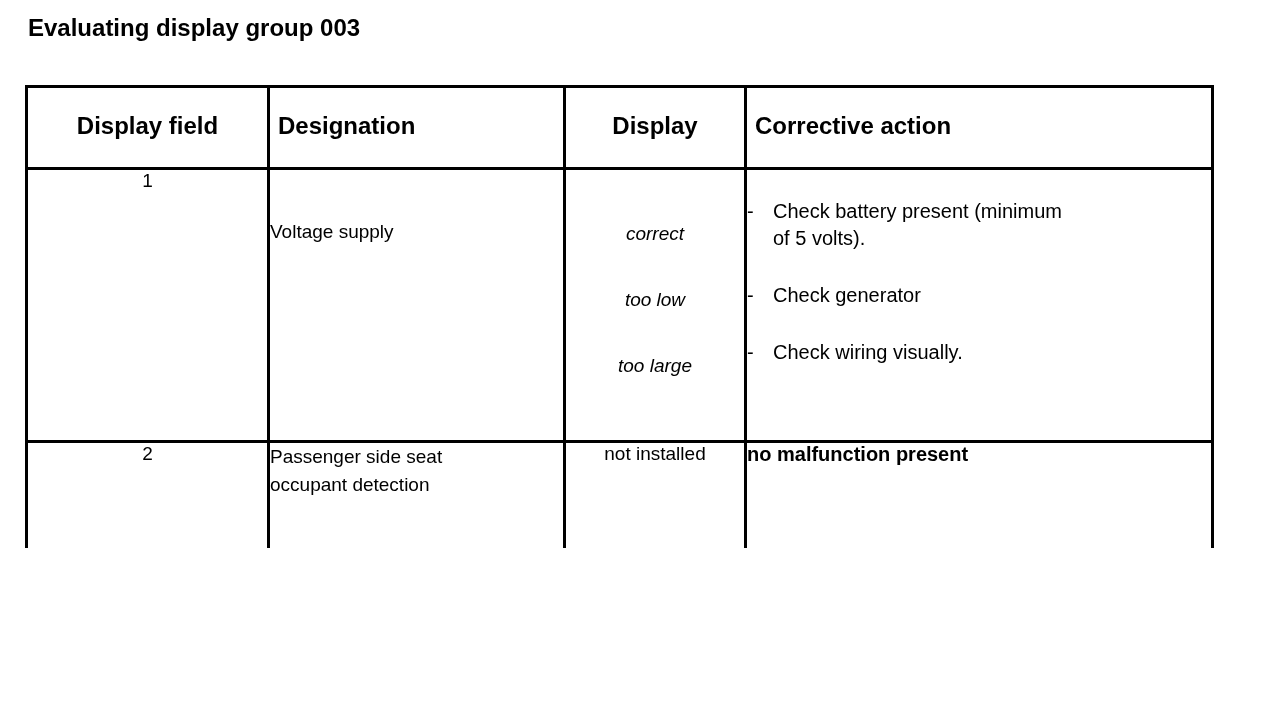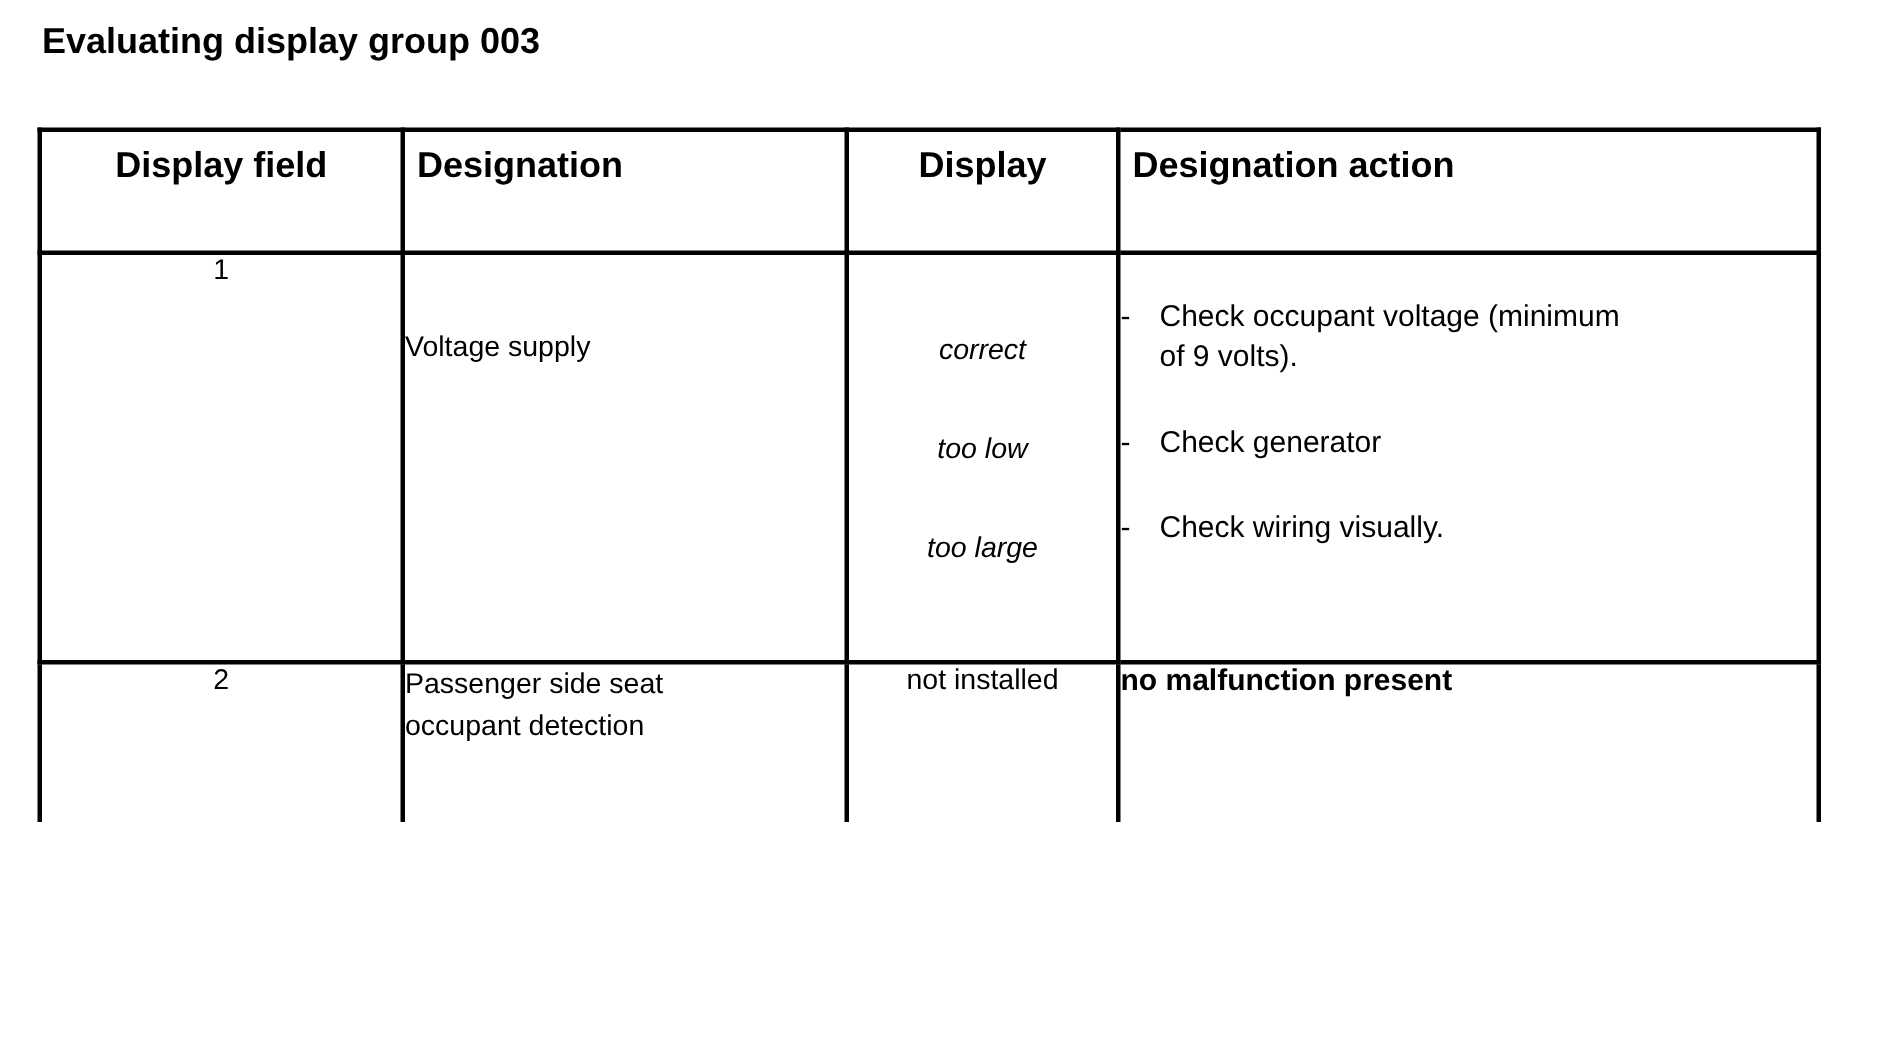--- a/index.html
+++ b/index.html
@@ -57,21 +57,21 @@
   .col-action  { width: 467px; }
 
   
   .head-row th {
     height: 79px;
     font-size: 24px;
     font-weight: bold;
     vertical-align: top;
   }
   .head-cell-inner {
-    padding-top: 9px;
+    padding-top: 24px;
     white-space: nowrap;
   }
   .th-center .head-cell-inner { text-align: center; }
   .th-left   .head-cell-inner { text-align: left; padding-left: 8px; }
 
   
   .row-one td    { height: 270px; }
   .row-two td    { height: 127px; }
   .row-cont td   { height: 97px; }
 
@@ -151,21 +151,21 @@
         <th class="th-center">
           <div class="head-cell-inner">Display field</div>
         </th>
         <th class="th-left">
           <div class="head-cell-inner">Designation</div>
         </th>
         <th class="th-center">
           <div class="head-cell-inner">Display</div>
         </th>
         <th class="th-left">
-          <div class="head-cell-inner">Designation action</div>
+          <div class="head-cell-inner">Corrective action</div>
         </th>
       </tr>
     </thead>
 
     <tbody>
 
       <tr class="row-one">
         <td class="cell-num">1</td>
 
         <td class="cell-desig r1-desig">
@@ -179,22 +179,22 @@
             <div>correct</div>
             <div>too low</div>
             <div>too large</div>
           </div>
         </td>
 
         <td class="cell-action">
           <div class="bullets">
             <div class="bullet-item">
               <span class="bullet-dash">-</span>
-              <span>Check occupant voltage (minimum</span><br>
-              <span>of 9 volts).</span>
+              <span>Check battery present (minimum</span><br>
+              <span>of 5 volts).</span>
             </div>
             <div class="bullet-item">
               <span class="bullet-dash">-</span>
               <span>Check generator</span>
             </div>
             <div class="bullet-item">
               <span class="bullet-dash">-</span>
               <span>Check wiring visually.</span>
             </div>
           </div>

